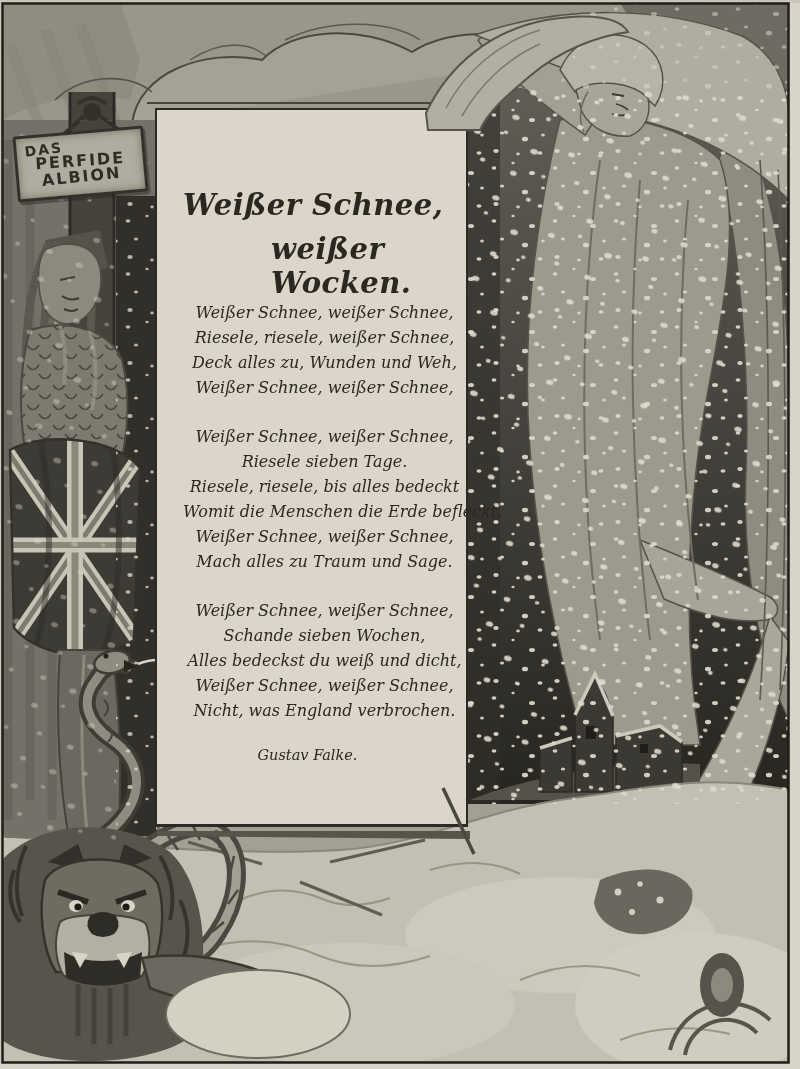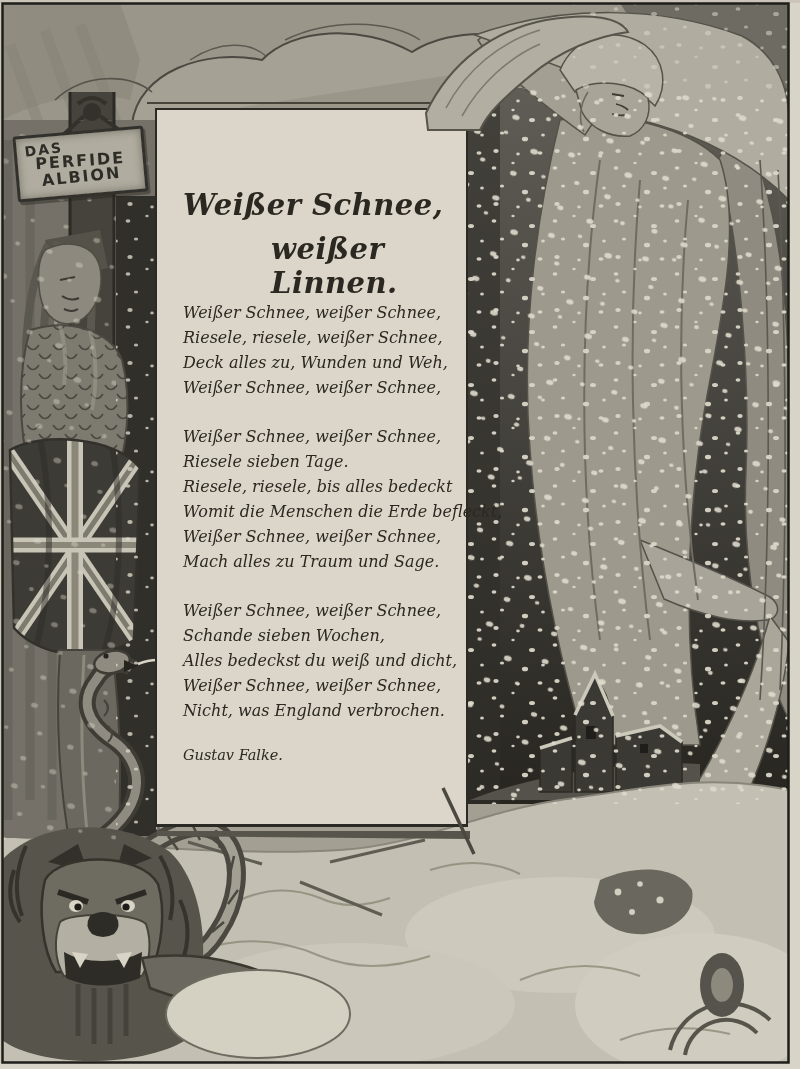--- a/index.html
+++ b/index.html
@@ -23,24 +23,24 @@
 
   
   .panel{position:absolute;left:155px;top:108px;width:313px;height:719px;z-index:3;
          background:var(--panel,#dbd6c9);border:2px solid #2c2a25;box-sizing:border-box;
          border-bottom-width:3px;color:var(--ink,#2b2822);
          padding:78px 0 0 26px;}
   .panel::before{content:"";position:absolute;left:-10px;right:-12px;top:-8px;
          border-top:2px solid #46443b;}
   .title{font-style:italic;font-weight:600;font-size:29px;letter-spacing:.5px;}
   .title .t2{display:block;margin-left:88px;margin-top:10px;}
-  .stanza{margin:0 0 24px 0;}
+  .stanza{margin:0 0 24px 0;text-align:center;}
   .stanza:first-of-type{margin-top:26px;}
   .stanza p{margin:0;font-style:italic;font-size:16px;line-height:25px;white-space:nowrap;}
-  .sig{font-style:italic;font-size:14.5px;text-align:left;padding-right:34px;margin-top:2px;}
+  .sig{font-style:italic;font-size:14.5px;text-align:center;padding-right:34px;margin-top:2px;}
 </style>
 </head>
 <body>
 
 <div class="page">
 
 <svg class="art" viewBox="0 0 800 1069">
   <defs>
     <linearGradient id="skyG" x1="0" y1="0" x2="0" y2="1">
       <stop offset="0" stop-color="#605d56"></stop>
@@ -236,21 +236,21 @@
 
 <div class="sign">
   <span class="l0">DAS</span>
   <span class="l1">PERFIDE</span>
   <span class="l2">ALBION</span>
 </div>
 
 <div class="panel">
   <div class="title">
     <span class="t1">Weißer Schnee,</span>
-    <span class="t2">weißer Linnen.</span>
+    <span class="t2">weißer Wocken.</span>
   </div>
 
   <div class="stanza">
     <p>Weißer Schnee, weißer Schnee,</p>
     <p>Riesele, riesele, weißer Schnee,</p>
     <p>Deck alles zu, Wunden und Weh,</p>
     <p>Weißer Schnee, weißer Schnee,</p>
   </div>
 
   <div class="stanza">

